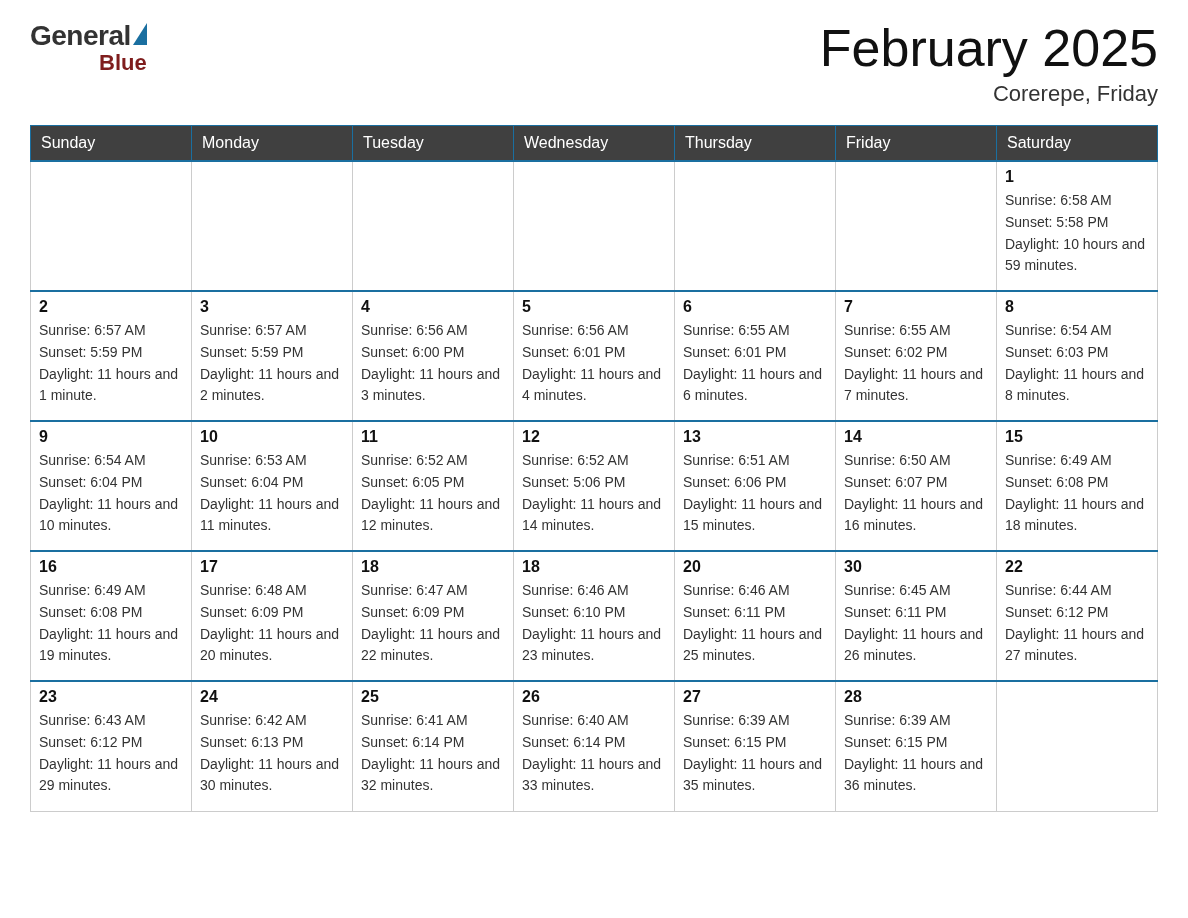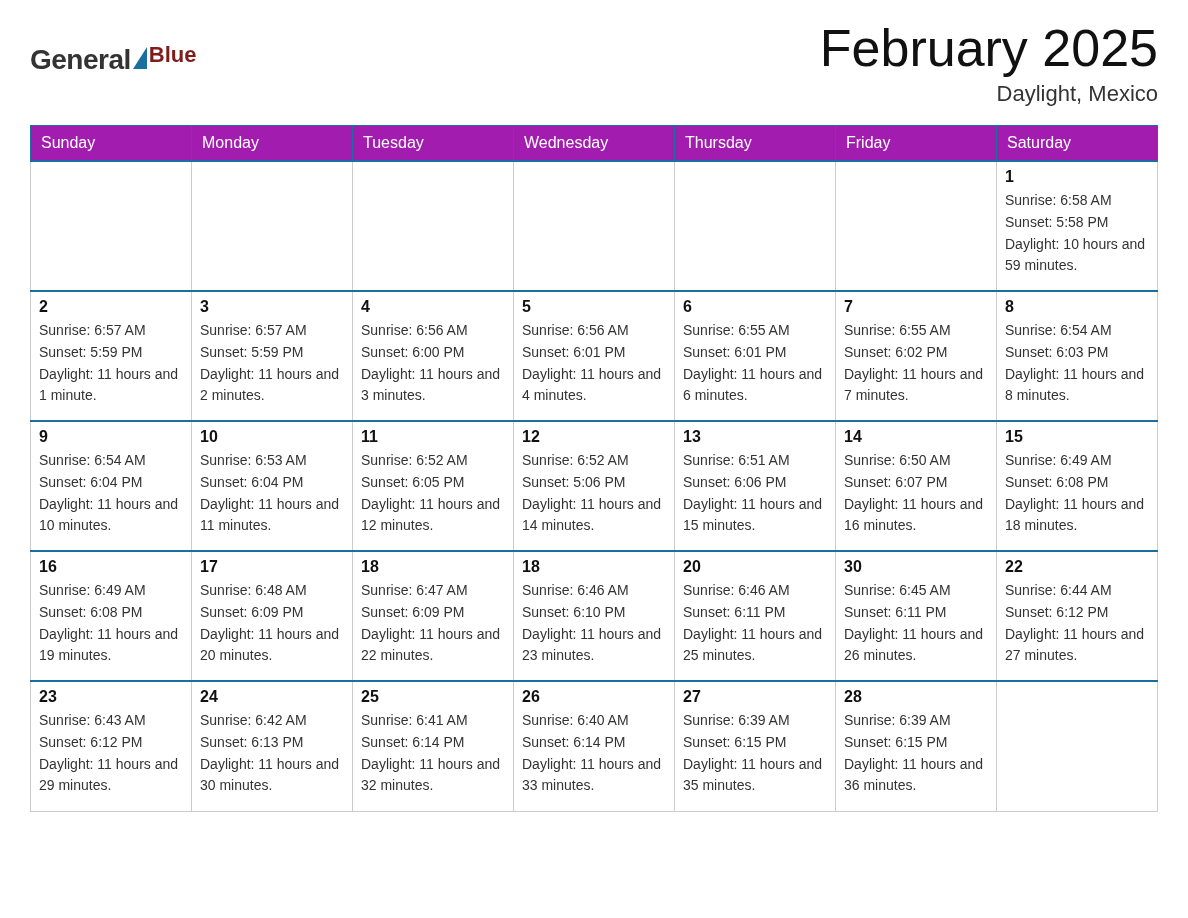--- a/index.html
+++ b/index.html
@@ -12,22 +12,22 @@
       padding: 20px 30px;
     }
     .header {
       display: flex;
       justify-content: space-between;
       align-items: flex-start;
       margin-bottom: 18px;
     }
     .logo {
       display: flex;
-      align-items: flex-start;
-      margin-top: 24px;
+      flex-direction: column;
+      align-items: flex-end;
     }
     .logo-top {
       display: flex;
       align-items: center;
     }
     .logo-text-general {
       font-size: 28px;
       font-weight: bold;
       color: #333;
       letter-spacing: -0.5px;
@@ -61,21 +61,21 @@
       font-size: 22px;
       color: #333;
       margin-top: 4px;
     }
     .calendar {
       width: 100%;
       border-collapse: collapse;
       table-layout: fixed;
     }
     .calendar thead th {
-      background-color: #a21caf;
+      background-color: #404040;
       color: #fff;
       font-size: 16px;
       font-weight: normal;
       padding: 8px 10px;
       text-align: left;
       border: 1px solid #1a6fa0;
     }
     .calendar tbody td {
       vertical-align: top;
       border: 1px solid #ccc;
@@ -112,21 +112,21 @@
 <div class="header">
   <div class="logo">
     <div class="logo-top">
       <span class="logo-text-general">General</span>
       <div class="logo-triangle"></div>
     </div>
     <span class="logo-blue">Blue</span>
   </div>
   <div class="title-block">
     <div class="month-title">February 2025</div>
-    <div class="location">Daylight, Mexico</div>
+    <div class="location">Corerepe, Friday</div>
   </div>
 </div>
 
 <table class="calendar">
   <thead>
     <tr>
     <th>Sunday</th>
         <th>Monday</th>
         <th>Tuesday</th>
         <th>Wednesday</th>

